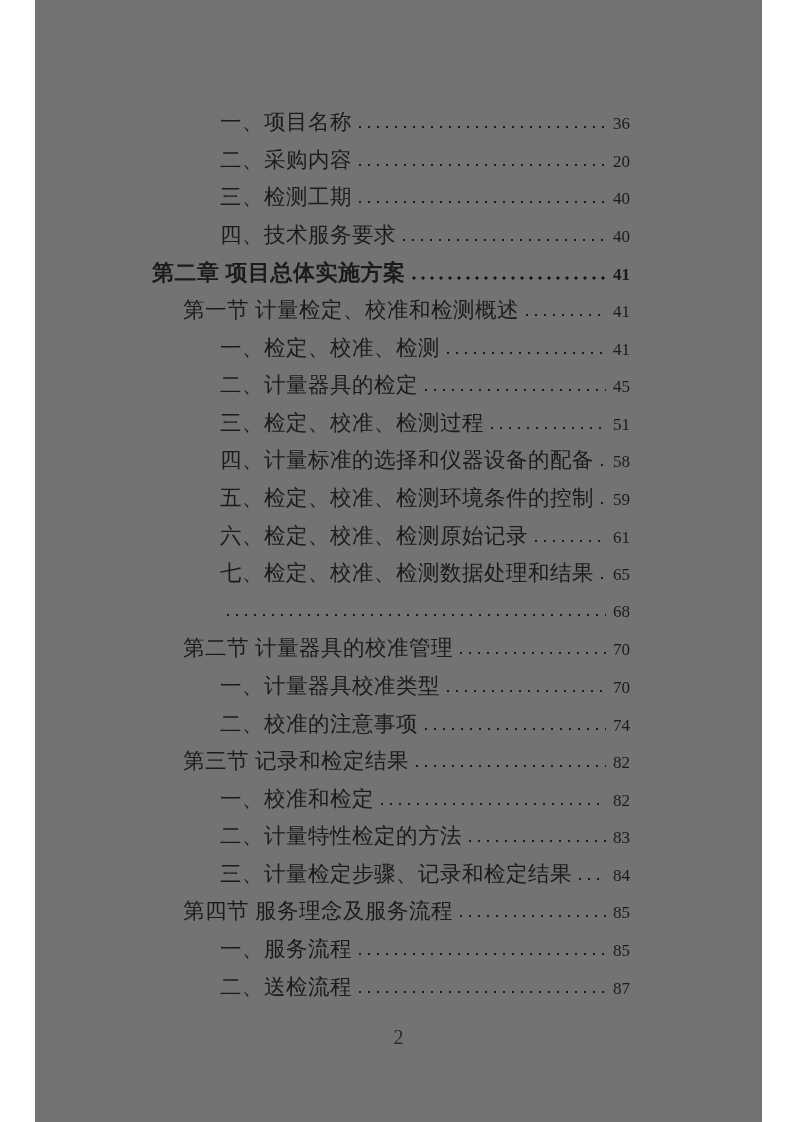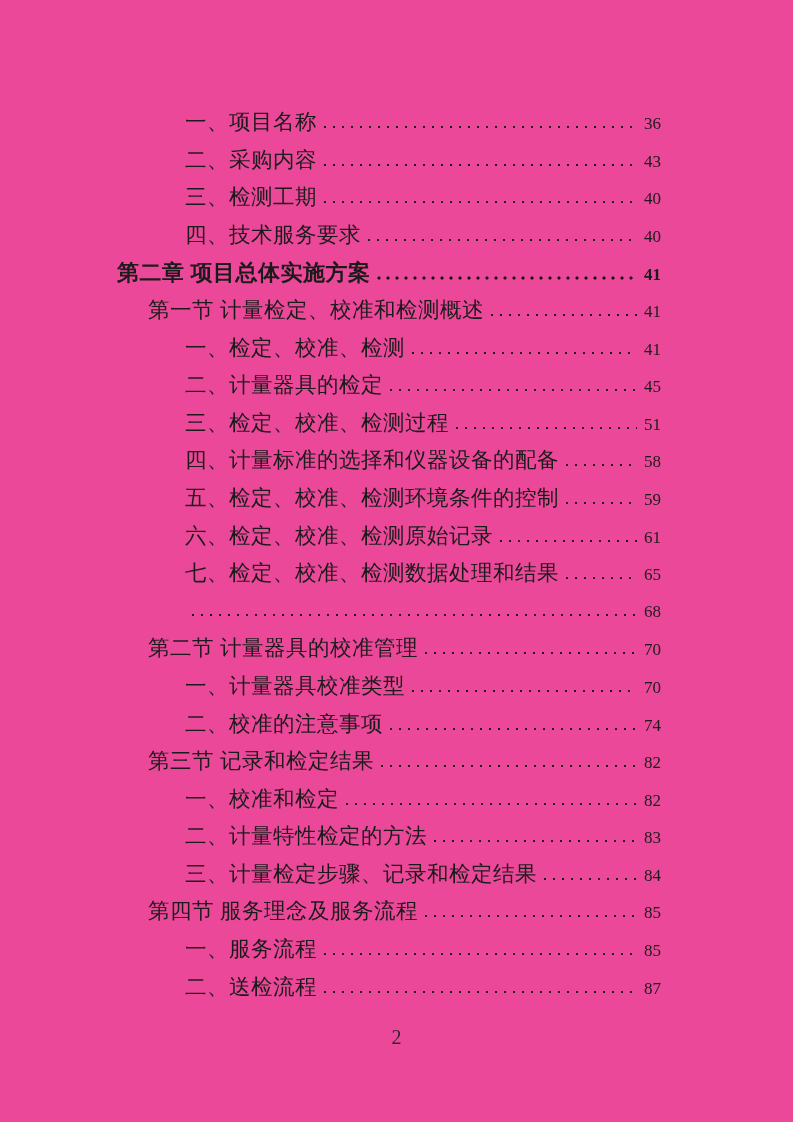--- a/index.html
+++ b/index.html
@@ -2,26 +2,27 @@
 <html><head>
 <meta charset="utf-8">
 <style>
   html, body {
     margin: 0;
     padding: 0;
     background: #ffffff;
   }
   .page {
     position: relative;
-    width: 793px;
+    width: 727px;
     height: 1122px;
-    background: #ec4899;
+    background: #737373;
     overflow: hidden;
     font-family: "Liberation Serif", "DejaVu Serif", serif;
     color: #1b1b1b;
+    margin-left: 35px;
   }
   .toc {
     position: absolute;
     top: 104px;
     left: 0;
     right: 0;
   }
   .toc-row {
     display: flex;
     align-items: baseline;
@@ -83,21 +84,21 @@
 <div class="page">
   <div class="toc" id="toc-list">
       <div class="toc-row level-item">
     <span class="toc-label">一、项目名称</span>
     <span class="leader"></span>
     <span class="toc-page">36</span>
   </div>
       <div class="toc-row level-item">
     <span class="toc-label">二、采购内容</span>
     <span class="leader"></span>
-    <span class="toc-page">43</span>
+    <span class="toc-page">20</span>
   </div>
       <div class="toc-row level-item">
     <span class="toc-label">三、检测工期</span>
     <span class="leader"></span>
     <span class="toc-page">40</span>
   </div>
       <div class="toc-row level-item">
     <span class="toc-label">四、技术服务要求</span>
     <span class="leader"></span>
     <span class="toc-page">40</span>

